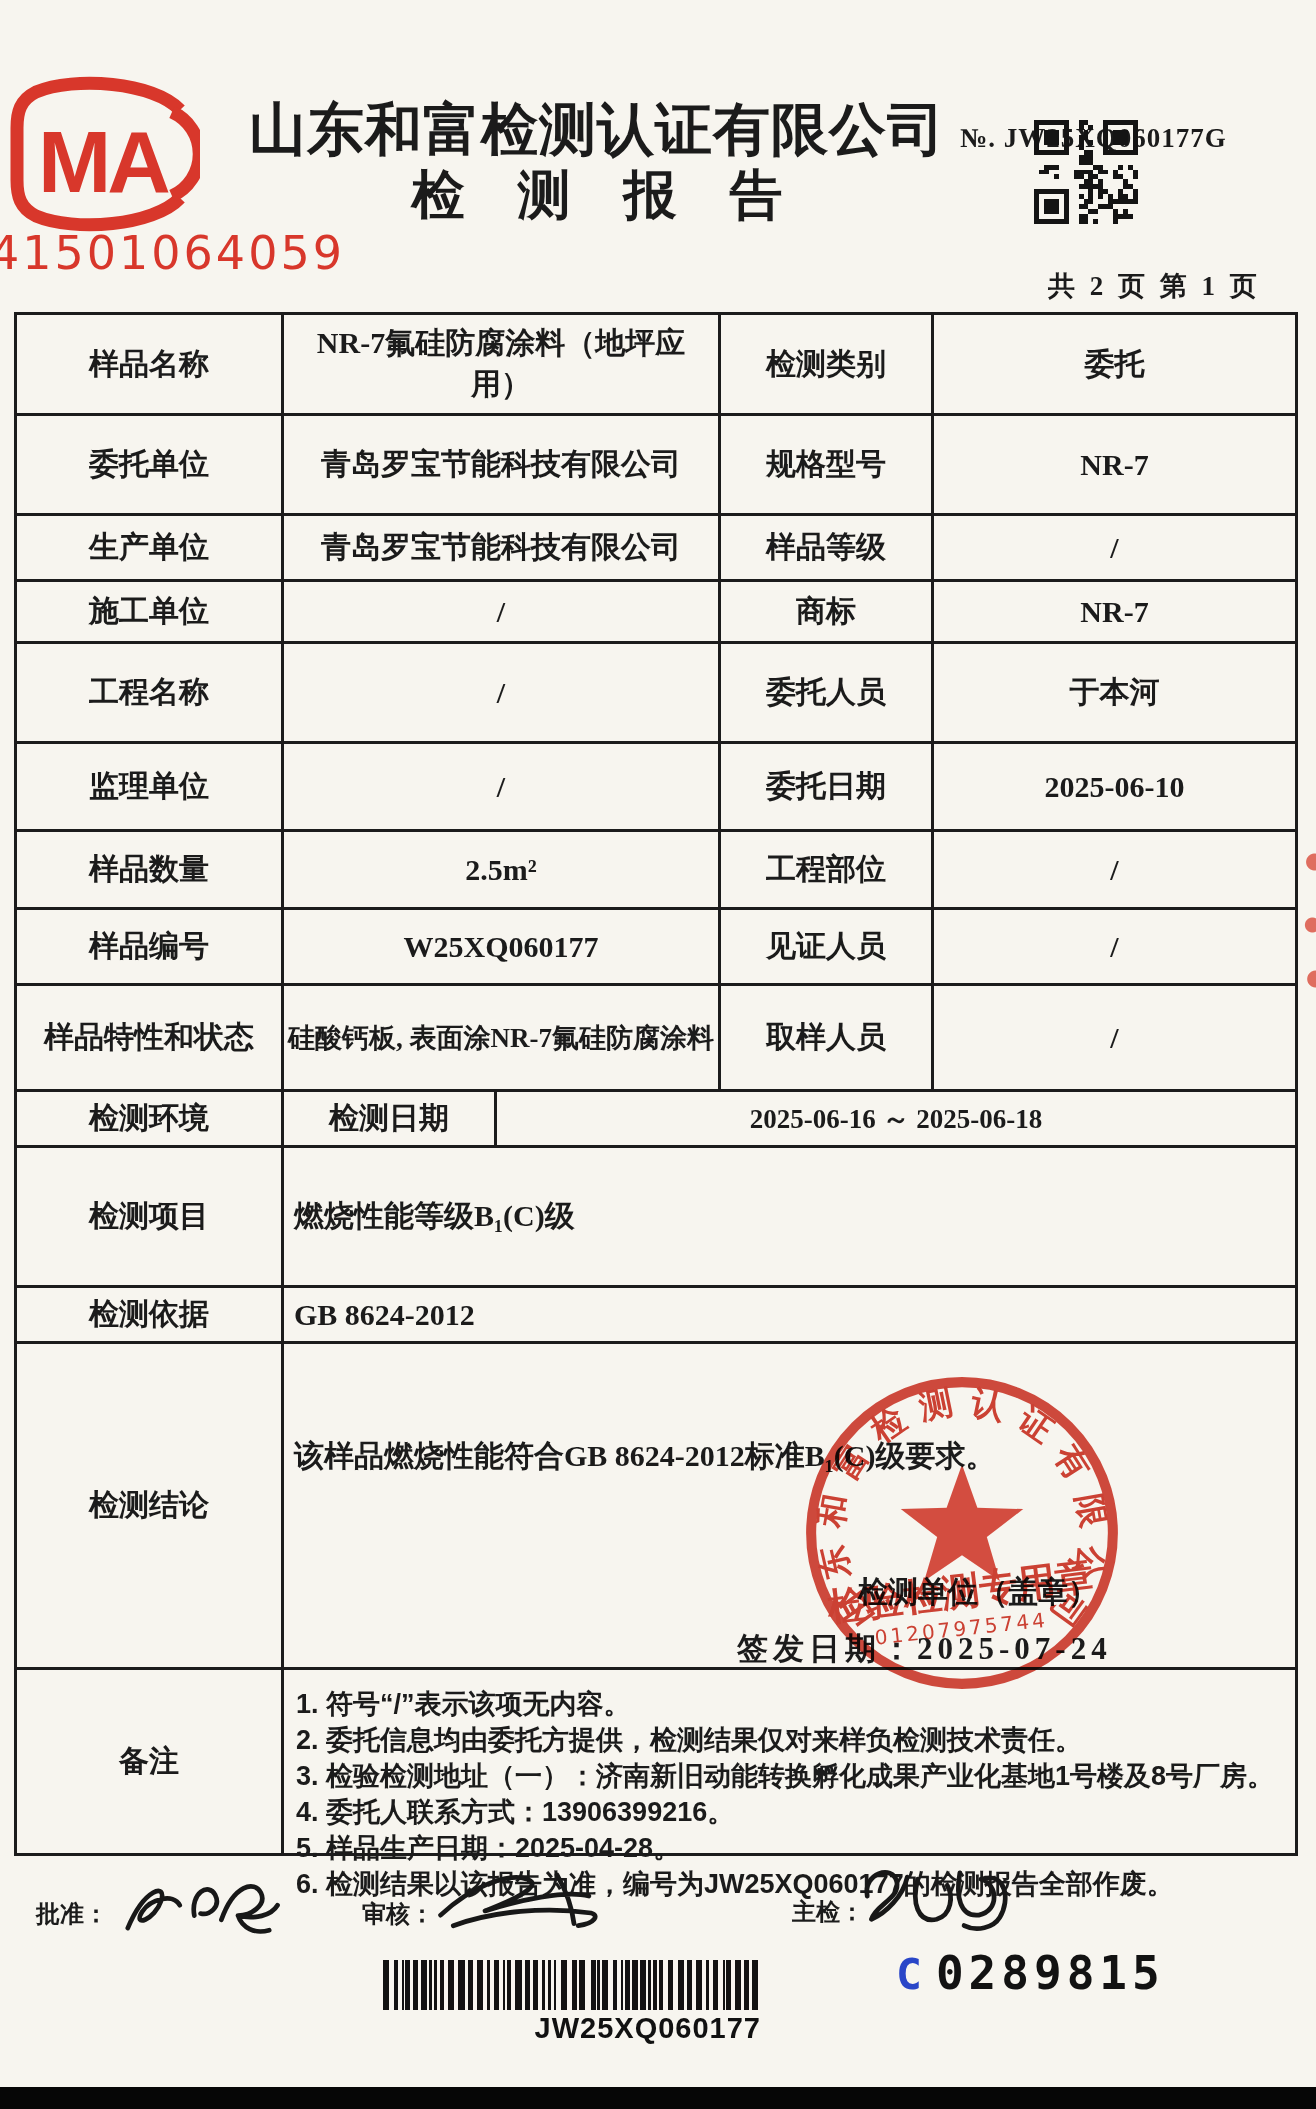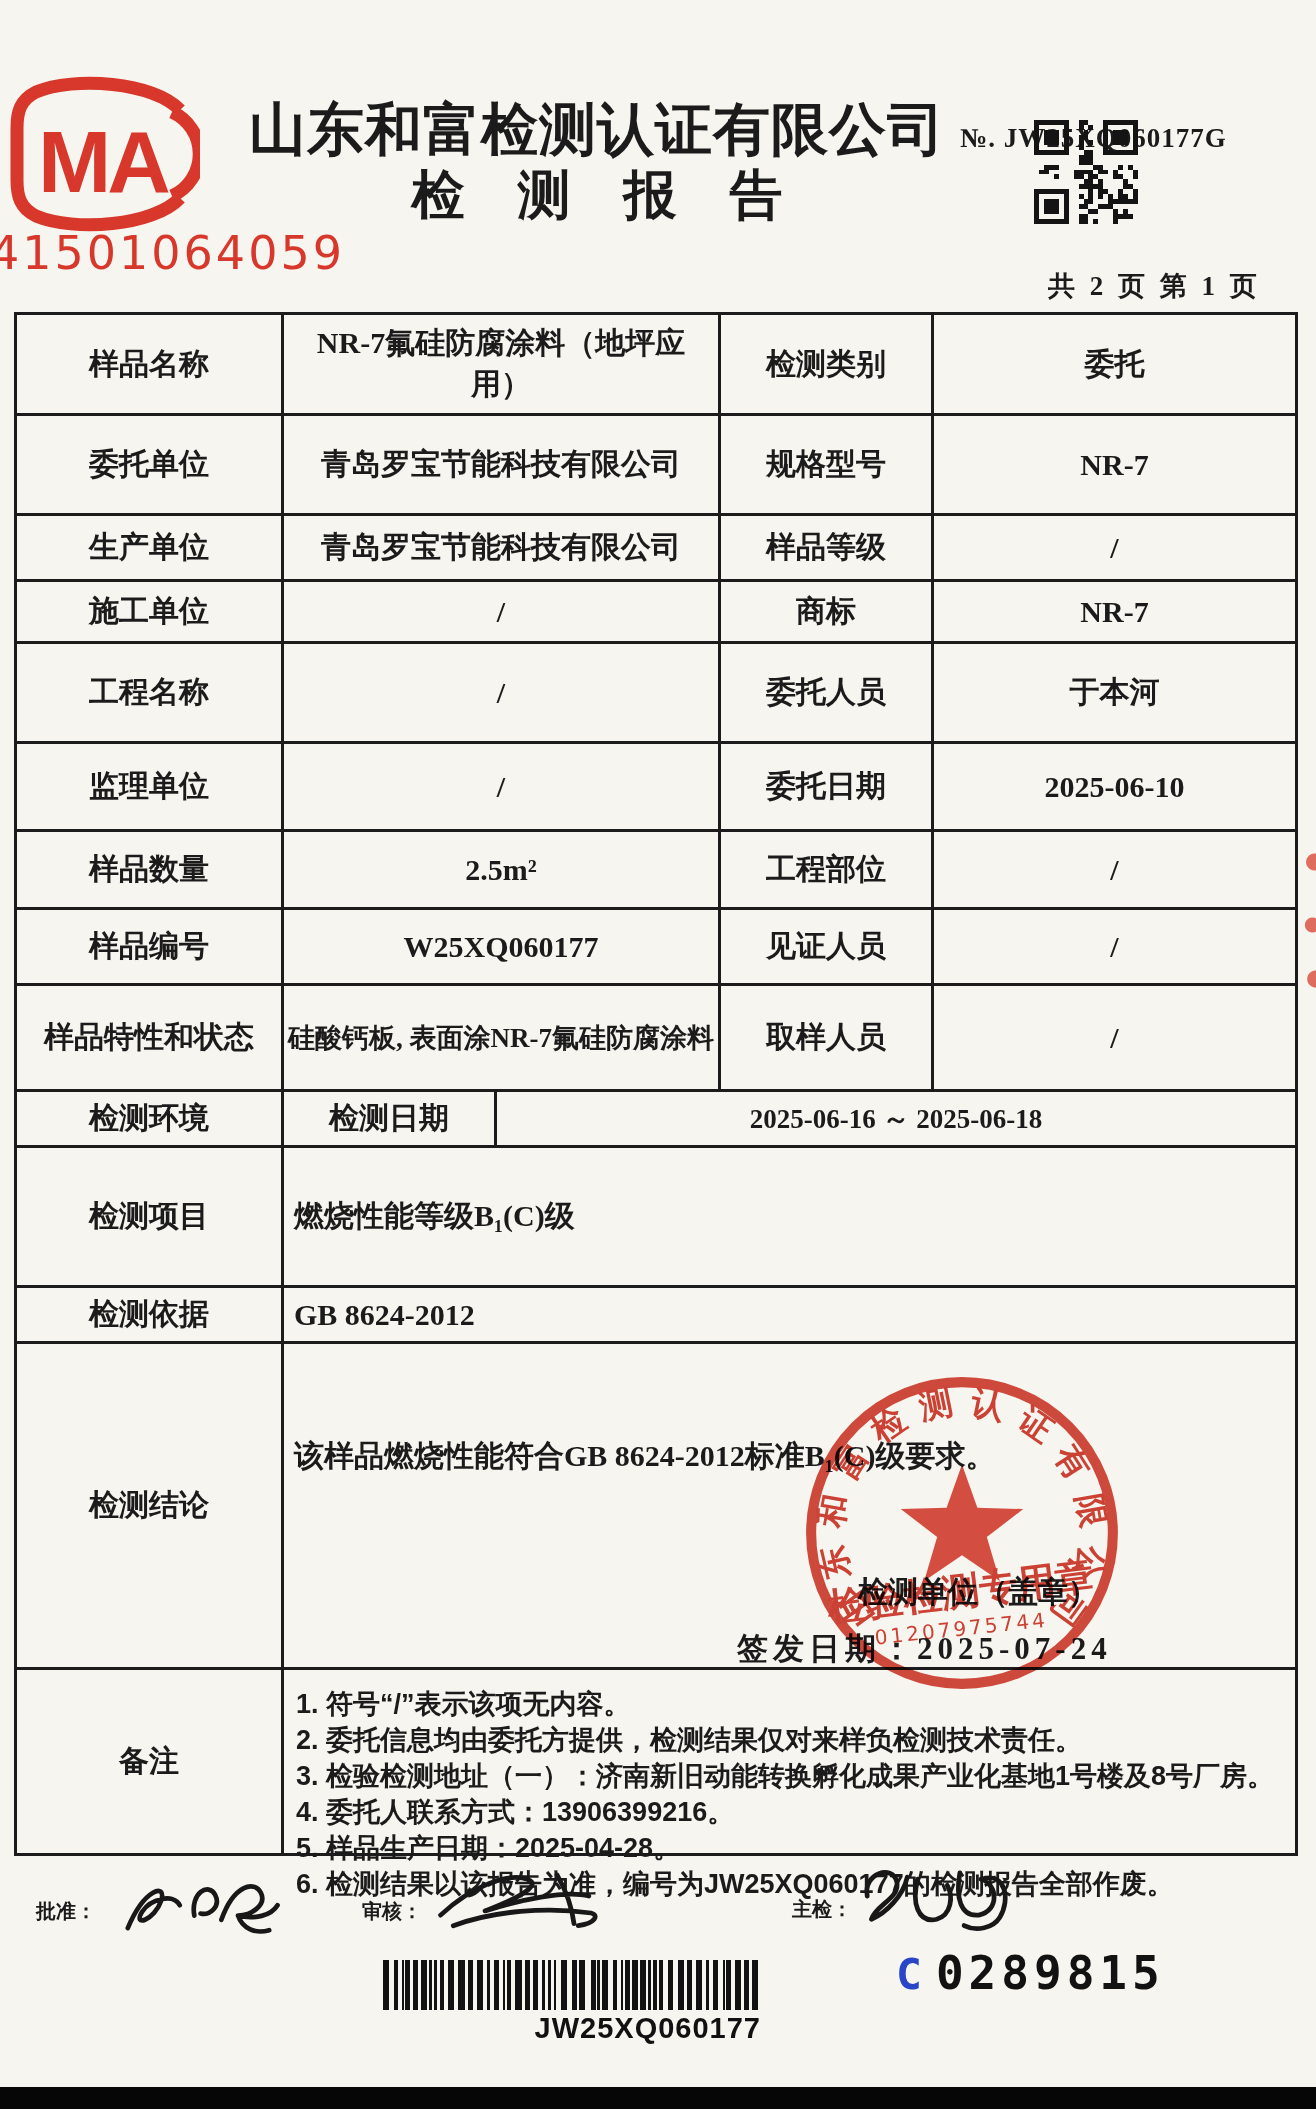--- a/index.html
+++ b/index.html
@@ -40,21 +40,21 @@
 
   
   .stamp{left:788px;top:1360px;mix-blend-mode:multiply;opacity:.93;z-index:5;}
   .ring-ch{font-size:33px;font-weight:700;fill:#cf3426;font-family:"Liberation Serif",serif;}
   .seal-inner{font-size:38px;font-weight:700;fill:#cf3426;text-anchor:middle;font-family:"Liberation Serif",serif;}
   .seal-num{font-size:20px;fill:#cf3426;letter-spacing:3px;text-anchor:middle;font-family:"DejaVu Sans",sans-serif;}
   .seal-unit-line{left:858px;top:1572px;font-size:30px;font-weight:700;z-index:3;}
   .seal-date-line{left:737px;top:1628px;font-size:31px;font-weight:700;letter-spacing:5px;z-index:3;}
 
   
-  .sign-label{font-size:20px;font-weight:700;z-index:2;}
+  .sign-label{font-size:24px;font-weight:700;z-index:2;}
   .sig svg path{stroke:#181818;stroke-width:4.5;fill:none;stroke-linecap:round;stroke-linejoin:round;}
   .cert{left:896px;top:1946px;font-family:"DejaVu Sans Mono","Liberation Mono",monospace;white-space:nowrap;}
   .cert-c{color:#2946c8;font-size:43px;font-weight:700;margin-right:14px;}
   .cert-num{color:#121212;font-size:46px;font-weight:700;letter-spacing:5px;}
   .barcode{left:383px;top:1960px;width:378px;height:50px;}
   .barcode-text{left:383px;top:2012px;width:378px;text-align:right;font-family:"Liberation Sans","DejaVu Sans",sans-serif;
                 font-size:29px;font-weight:700;letter-spacing:1px;color:#111;}
   .bottom-bar{left:0;top:2087px;width:1316px;height:22px;background:#060606;}
   .edge-frag{right:-3px;top:826px;width:22px;height:180px;opacity:.75;
      background:radial-gradient(circle at 80% 20%, #d8402f 0 8px, transparent 9px),

